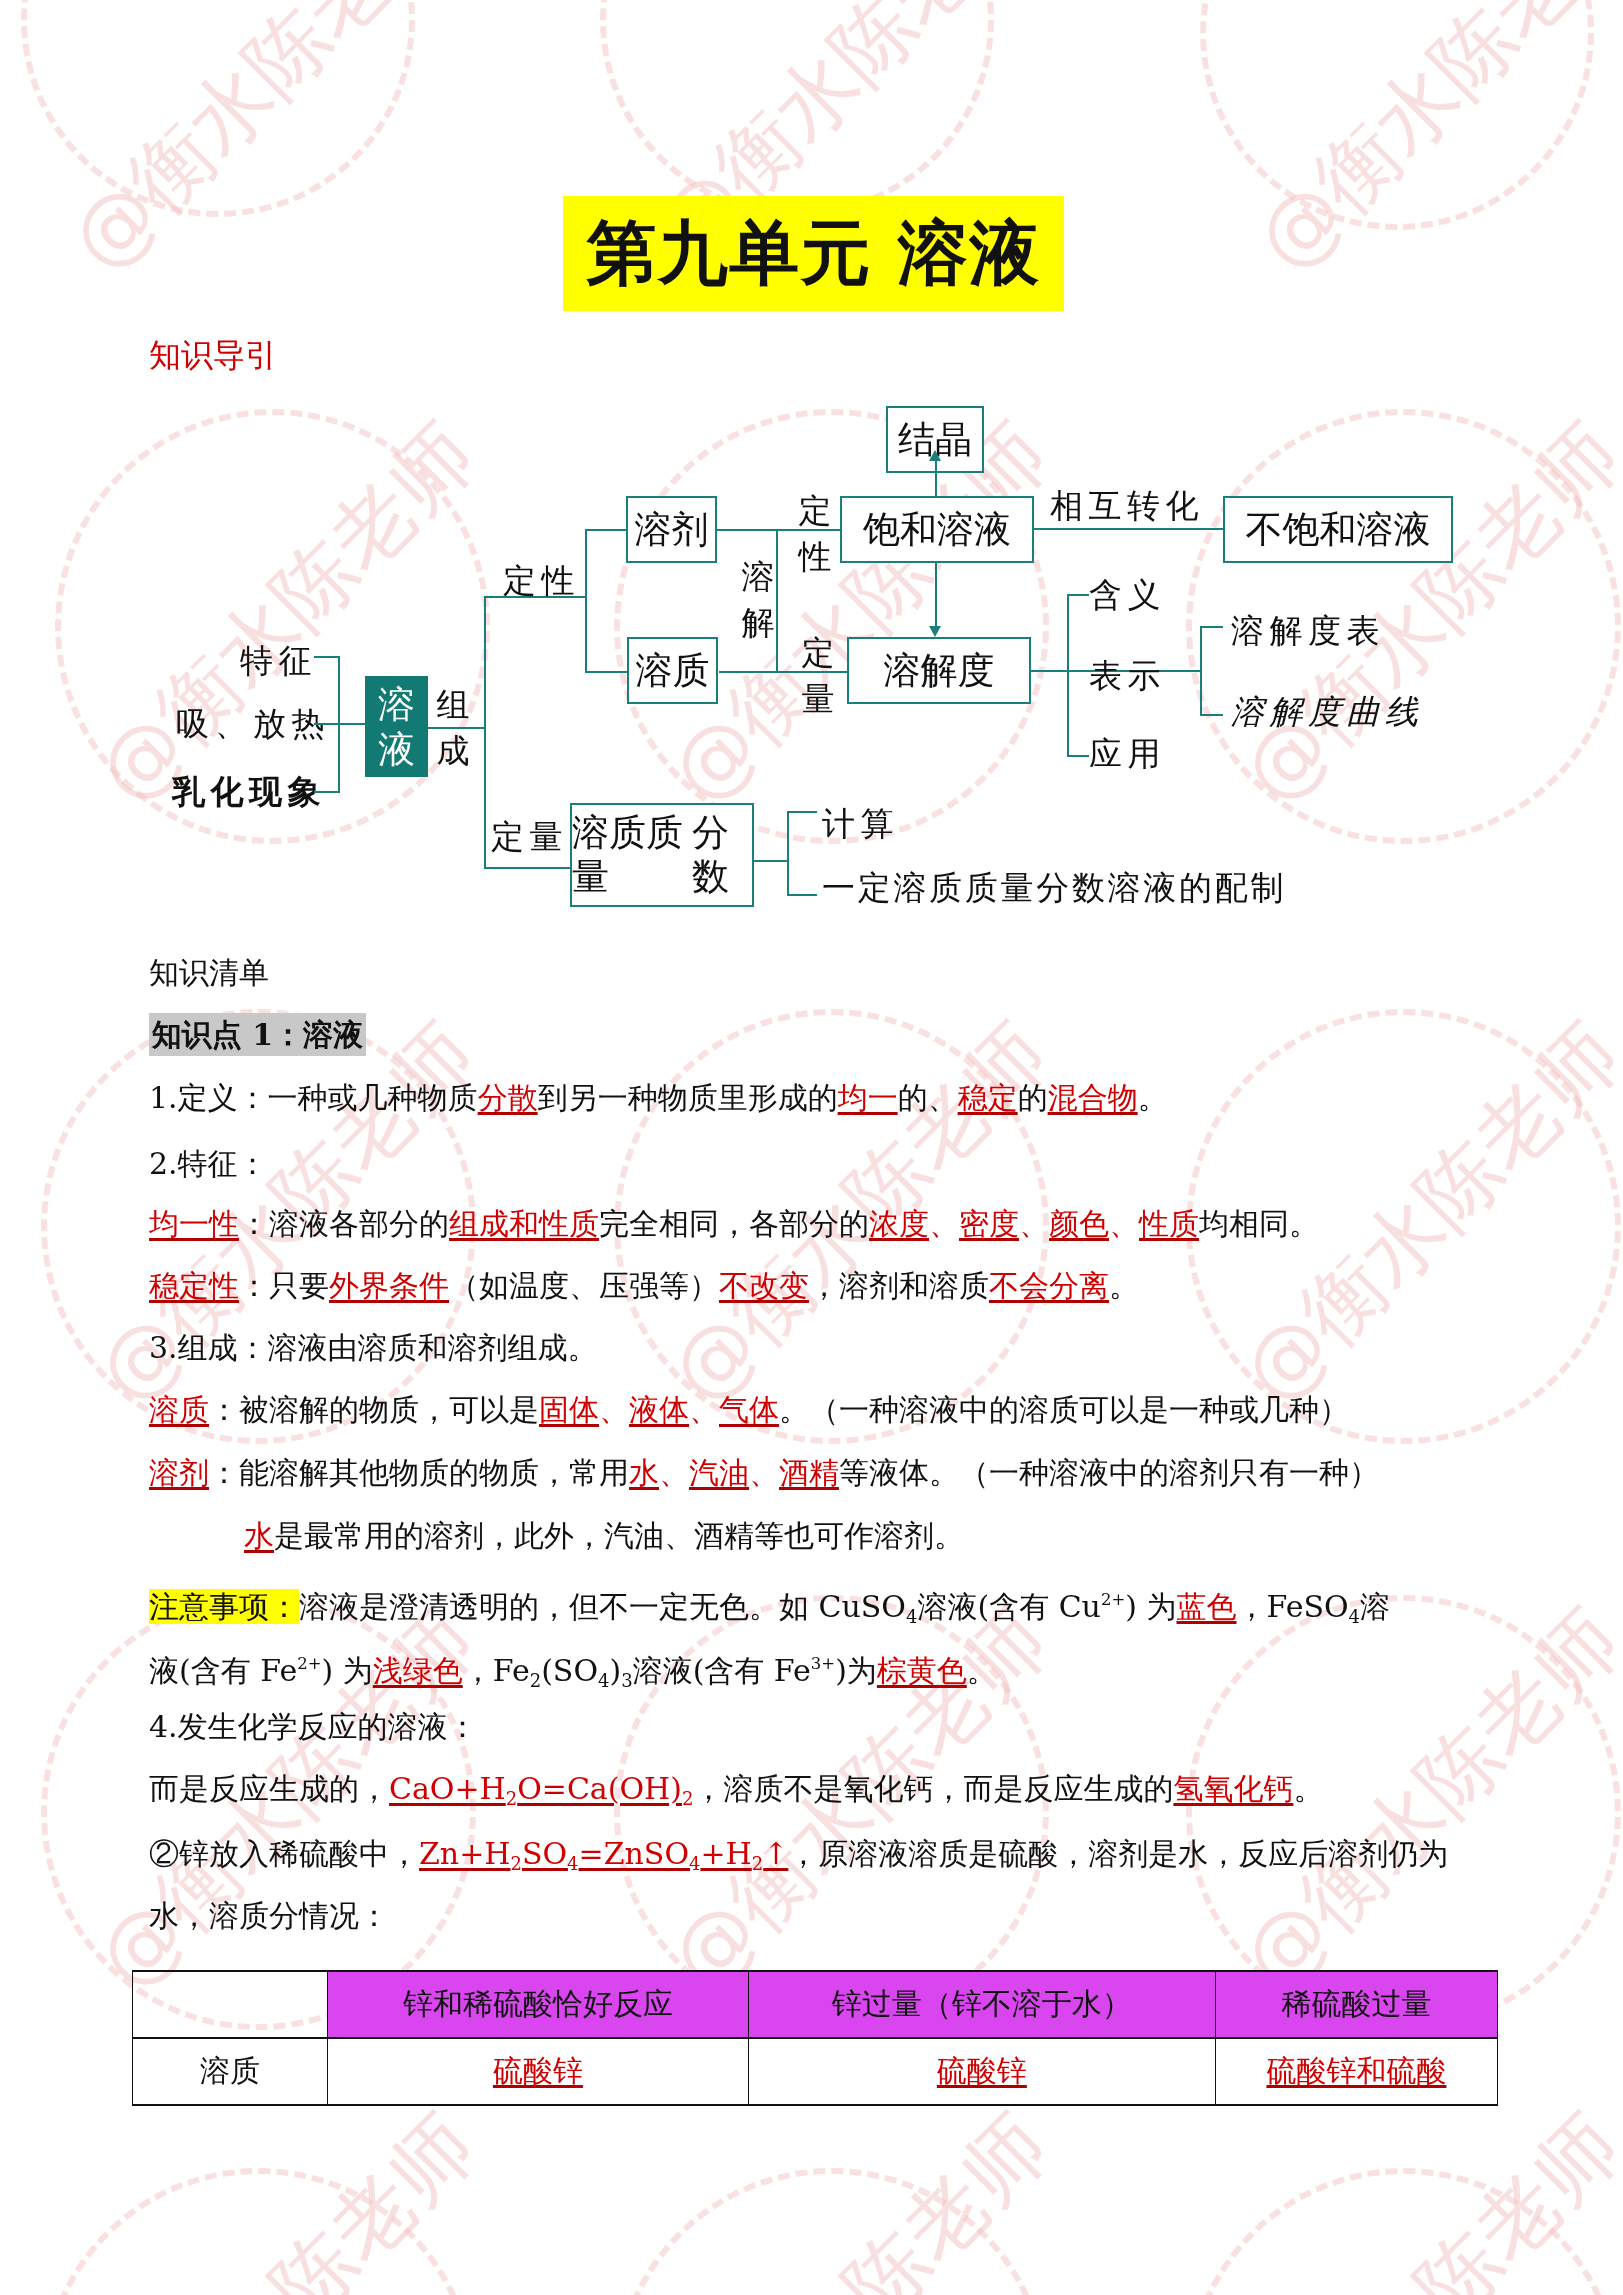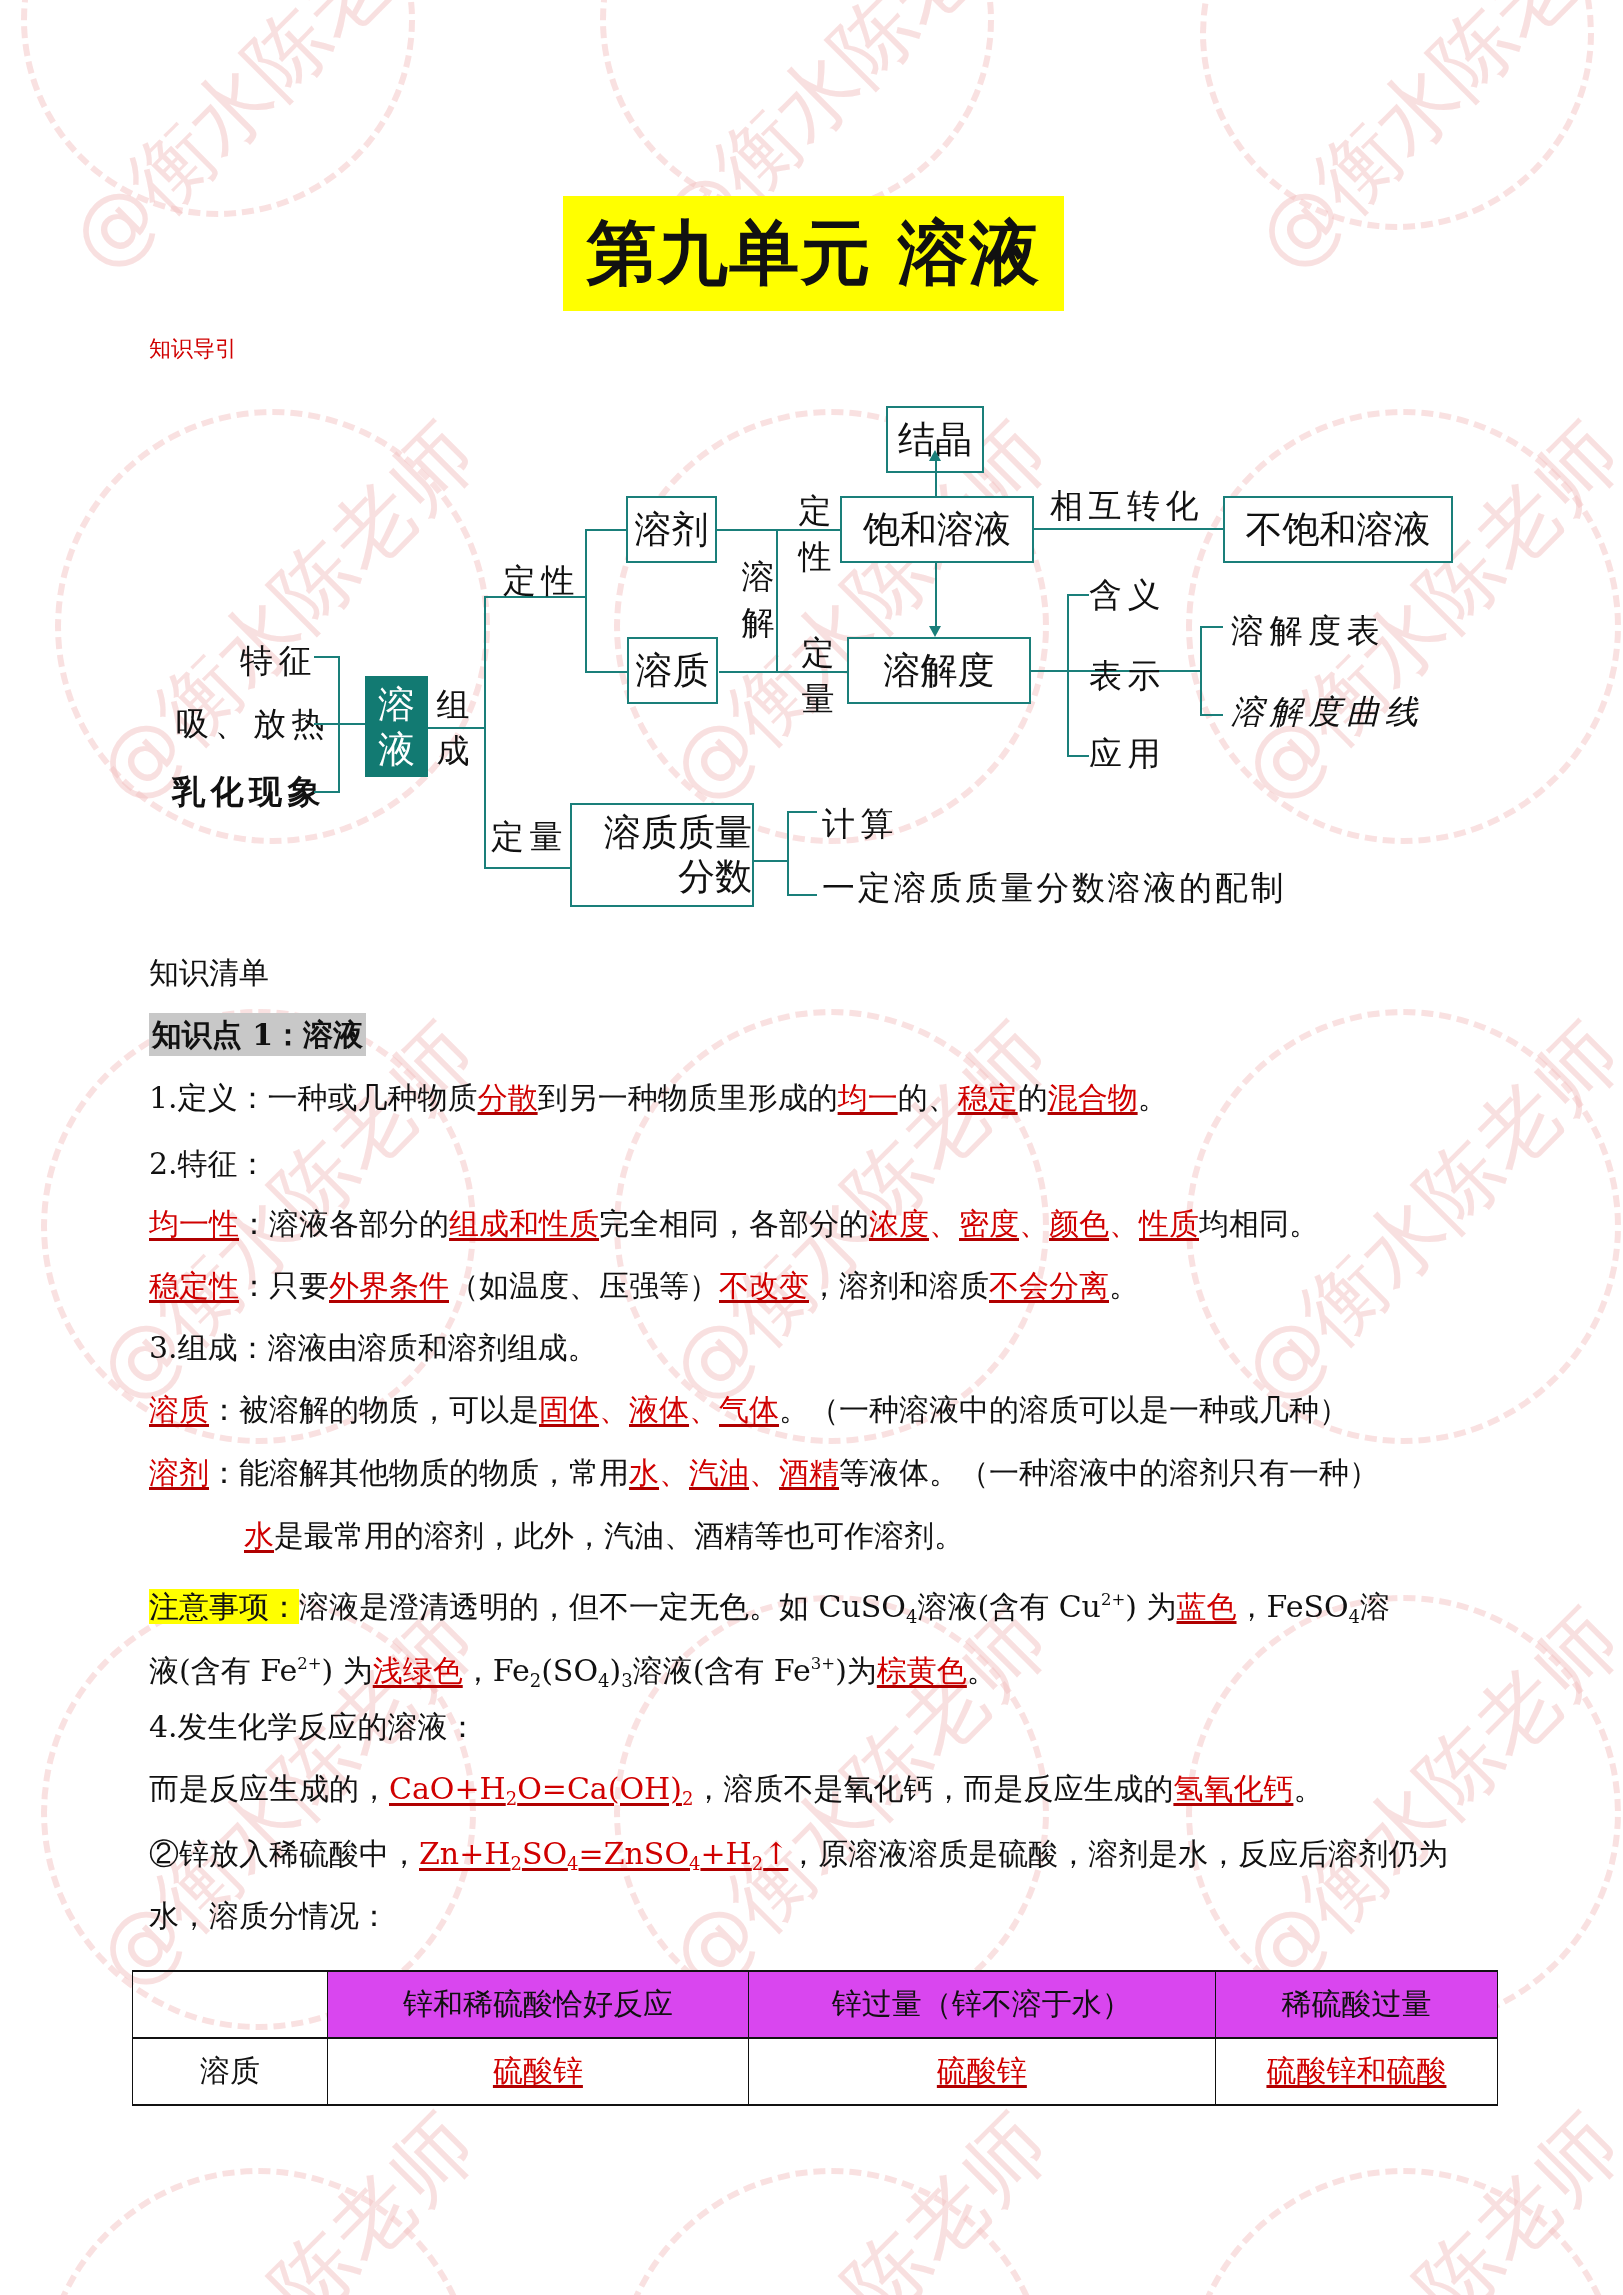--- a/index.html
+++ b/index.html
@@ -6,21 +6,21 @@
   body { width:1623px; height:2295px; position:relative; overflow:hidden;
          font-family:"DejaVu Serif","Liberation Serif",serif; color:#111; }
   .wm { position:absolute; pointer-events:none; z-index:0; }
   .wm-circle { position:absolute; border-radius:50%; border:6.8px dashed #f5c9c9; opacity:.55; }
   .wm-text { position:absolute; font-family:"DejaVu Sans",sans-serif; font-size:82px; color:#f3c2c2;
              opacity:.5; transform:rotate(-45deg); white-space:nowrap; transform-origin:center center; }
   .content { position:relative; z-index:1; }
   .title { position:absolute; left:563px; top:196px; width:501px; height:115px; background:#ffff00;
            display:flex; align-items:center; justify-content:center;
            font-family:"DejaVu Sans",sans-serif; font-weight:bold; font-size:70px; letter-spacing:1.4px; }
-  .sec-red { position:absolute; left:149px; top:334px; font-size:22px; color:#d00000;text-align:center; }
+  .sec-red { position:absolute; left:149px; top:334px; font-size:32px; color:#d00000;text-align:center; }
   .diagram { position:absolute; left:0; top:0; width:1623px; height:927px; }
   .dg-box { position:absolute; border:2px solid #1a7f7a; background:#fff; display:flex; align-items:center;
             justify-content:center; font-family:"DejaVu Sans",sans-serif; font-size:37px; color:#111; box-sizing:border-box; }
   .dg-core { position:absolute; background:#127a72; color:#fff; display:flex; flex-direction:column;
              align-items:center; justify-content:center; font-family:"DejaVu Sans",sans-serif; font-size:37px; line-height:45px; }
   .dg-lbl { position:absolute; font-size:33px; color:#111; font-family:"DejaVu Serif",serif; white-space:nowrap; letter-spacing:5.5px; }
   .dg-vlbl { position:absolute; font-size:33px; color:#111; font-family:"DejaVu Serif",serif; line-height:46px; width:38px; text-align:center; }
   .ln { position:absolute; background:#1a7f7a; }
   .h { height:2px; } .v { width:2px; }
   .arrow-up { position:absolute; width:0; height:0; border-left:6.8px solid transparent; border-right:6.8px solid transparent; border-bottom:11px solid #1a7f7a; }
@@ -154,21 +154,21 @@
 
     <div class="ln h" style="left:1166px;top:670px;width:35px;"></div>
     <div class="ln v" style="left:1200px;top:626px;height:90px;"></div>
     <div class="ln h" style="left:1200px;top:626px;width:23px;"></div>
     <div class="ln h" style="left:1200px;top:714px;width:23px;"></div>
     <div class="dg-lbl" style="left:1231px;top:609px;">溶解度表</div>
     <div class="dg-lbl" style="left:1231px;top:690px;font-style:italic;">溶解度曲线</div>
 
     <div class="ln h" style="left:484px;top:867px;width:86px;"></div>
     <div class="dg-lbl" style="left:491px;top:815px;">定量</div>
-    <div class="dg-box" style="left:570px;top:803px;width:184px;height:104px;flex-direction:column;line-height:44px;align-items:flex-end;">
+    <div class="dg-box" style="left:570px;top:803px;width:184px;height:104px;flex-direction:row;line-height:44px;">
       <span>溶质质量</span>
       <span>分数</span>
     </div>
     <div class="ln h" style="left:754px;top:860px;width:34px;"></div>
     <div class="ln v" style="left:787px;top:811px;height:85px;"></div>
     <div class="ln h" style="left:787px;top:811px;width:30px;"></div>
     <div class="ln h" style="left:787px;top:894px;width:30px;"></div>
     <div class="dg-lbl" style="left:822px;top:796px;margin-top:6px;">计算</div>
     <div class="dg-lbl" style="left:822px;top:866px;letter-spacing:2.7px;">一定溶质质量分数溶液的配制</div>
   </div>

